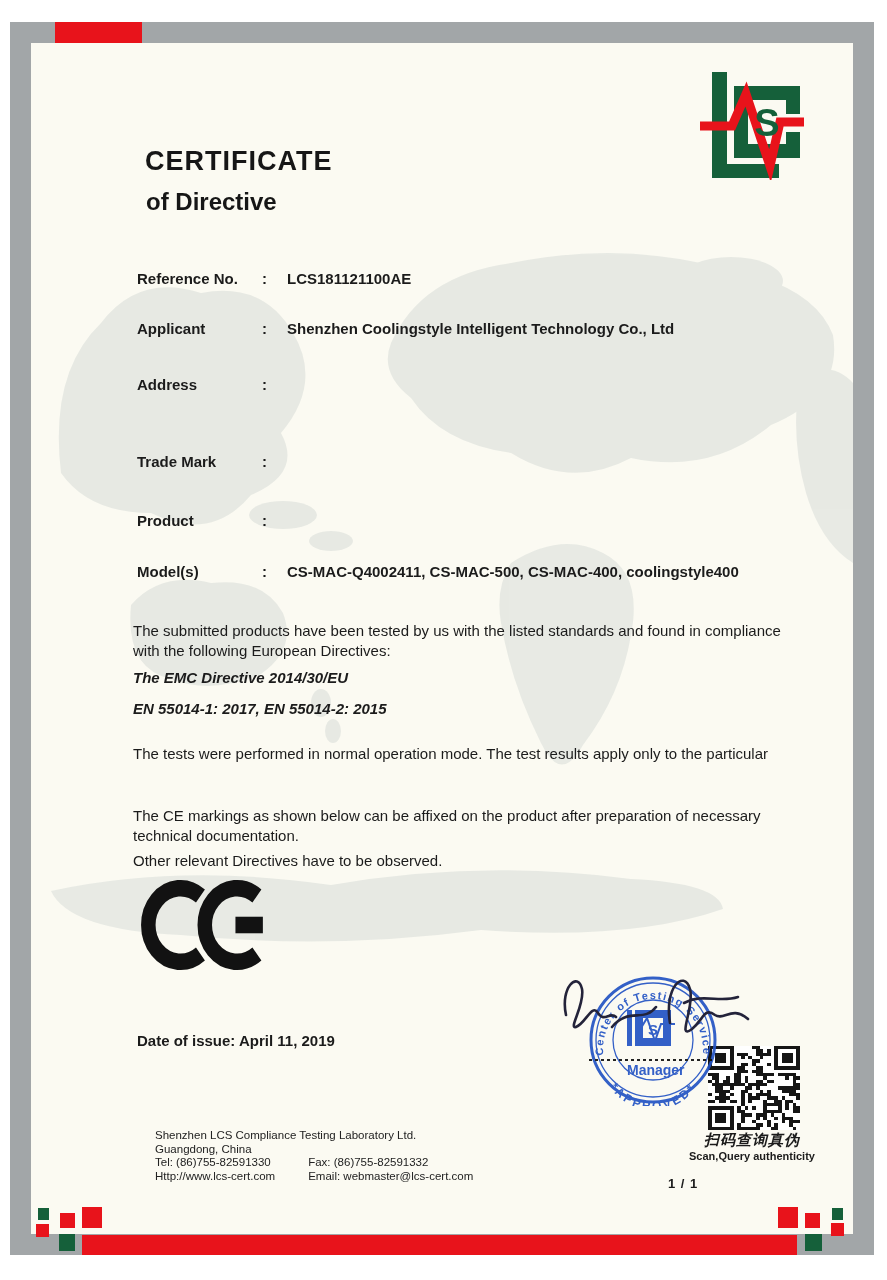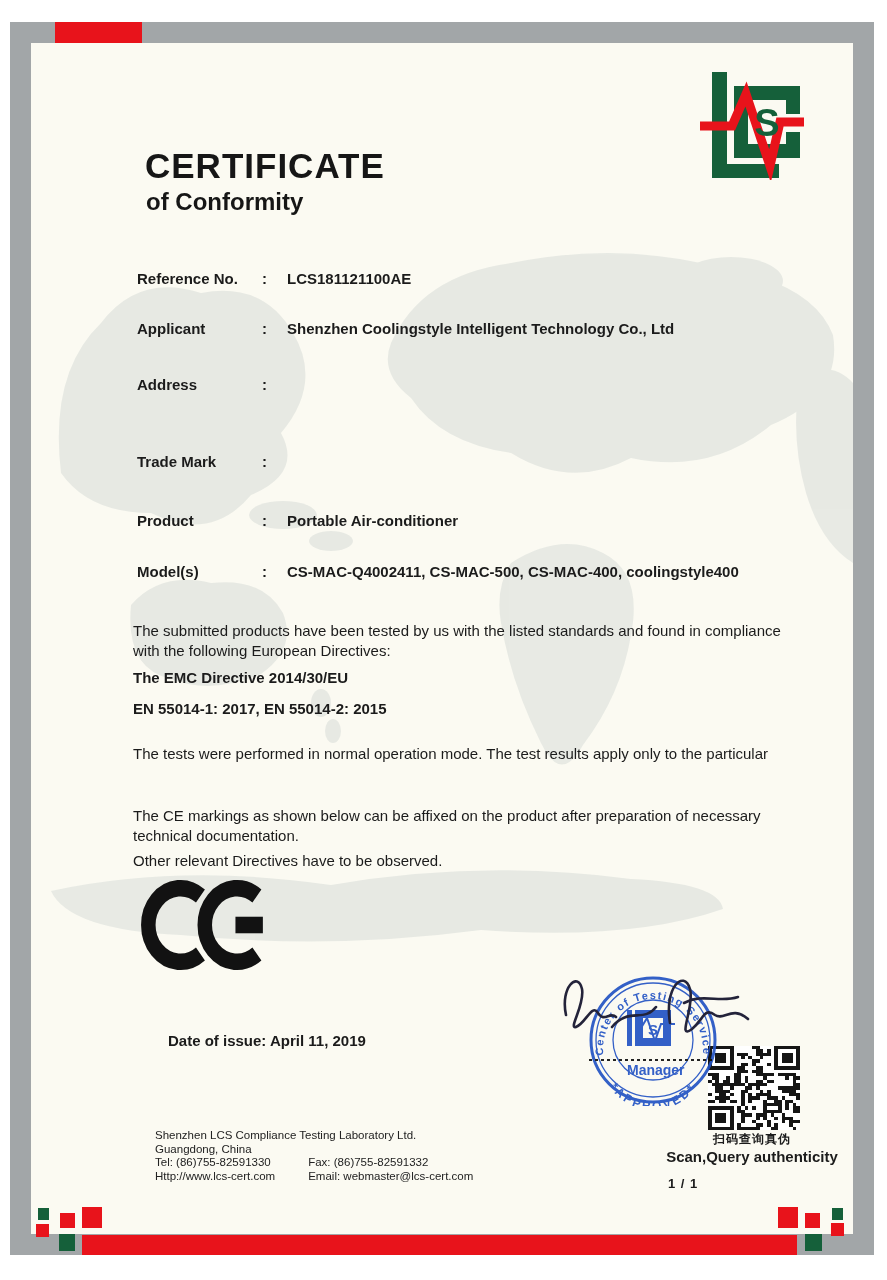--- a/index.html
+++ b/index.html
@@ -8,40 +8,40 @@
     font-family:"Liberation Sans","DejaVu Sans",sans-serif;color:#1b1b1b;
     overflow:hidden;
   }
   .abs{position:absolute;}
   
   .content-bg{left:31px;top:43px;width:822px;height:1191px;background:#fbfaf2;z-index:0;}
   .frame{left:10px;top:22px;width:864px;height:1233px;border:21px solid #a2a6a8;box-sizing:border-box;z-index:2;pointer-events:none;}
   .red-top-block{left:55px;top:22px;width:87px;height:21px;background:#e8131b;z-index:3;}
   .watermark{left:31px;top:43px;width:822px;height:1191px;z-index:1;pointer-events:none;}
   
-  .title{left:145px;top:146px;font-size:35px;font-weight:bold;letter-spacing:1px;color:#161616;z-index:4;}
+  .title{left:145px;top:146px;font-size:27px;font-weight:bold;letter-spacing:1px;color:#161616;z-index:4;}
   .subtitle{left:146px;top:188px;font-size:24px;font-weight:bold;color:#161616;z-index:4;}
   
   .row{left:137px;width:650px;display:flex;align-items:center;font-size:15px;font-weight:bold;z-index:4;line-height:20px;}
   .row .lbl{width:125px;flex:none;}
   .row .col{width:25px;flex:none;}
   .row .val{flex:1;}
   
   .para{left:133px;width:662px;font-size:15px;line-height:20px;z-index:4;color:#1b1b1b;}
-  .para.bold{font-weight:bold;}
+  .para.bold{font-weight:bold;font-style:italic;}
   
   .footer{left:155px;top:1129px;width:560px;font-size:11.5px;line-height:13.6px;z-index:4;color:#222;}
   .footer .cols span.c1{display:inline-block;width:150px;}
-  .date-line{left:137px;top:1032px;font-size:15px;font-weight:bold;z-index:4;margin-left:31px;}
+  .date-line{left:137px;top:1032px;font-size:15px;font-weight:bold;z-index:4;}
   .page-num{left:668px;top:1176px;font-size:13px;font-weight:bold;letter-spacing:1px;z-index:4;text-align:right;}
   
   .qr-wrap{left:708px;top:1046px;width:92px;height:84px;z-index:4;background:#fff;}
   .qr-captions{left:664px;top:1131px;width:176px;text-align:center;z-index:4;font-weight:bold;}
-  .qr-captions .cn{font-size:12px;letter-spacing:1px;}
-  .qr-captions .en{font-size:15px;}
+  .qr-captions .cn{font-size:15px;letter-spacing:1px;font-style:italic;}
+  .qr-captions .en{font-size:11px;}
   
   .sq{position:absolute;z-index:5;}
   .red{background:#e8131b;} .green{background:#15603a;}
   .ce-box{left:129px;top:879px;z-index:4;}
   .logo-box{left:700px;top:70px;z-index:4;}
   .stamp-box{left:587px;top:974px;z-index:6;opacity:.92;}
   .sig-box{left:552px;top:963px;z-index:7;}
 </style>
 </head>
 <body>
@@ -69,21 +69,21 @@
 
 <svg class="abs logo-box" width="104" height="110" viewBox="0 0 104 110">
   <path d="M12,2 h15 v92 h52 v14 h-67 Z" fill="#15603a"></path>
   <path d="M34,16 H100 V88 H34 Z M48,30 H86 V74 H48 Z" fill="#15603a" fill-rule="evenodd"></path>
   <rect x="86" y="44" width="16" height="18" fill="#fbfaf2"></rect>
   <path d="M0,56 L32,56 L46,24 L70,96 L80,52 L104,52" fill="none" stroke="#e8131b" stroke-width="9"></path>
   <text x="67" y="66" font-size="38" font-weight="bold" fill="#15603a" text-anchor="middle" font-family="Liberation Sans, sans-serif">S</text>
 </svg>
 
 <div class="abs title">CERTIFICATE</div>
-<div class="abs subtitle">of Conformity</div>
+<div class="abs subtitle">of Directive</div>
 
 <div class="abs row" style="top:269px">
   <span class="lbl">Reference No.</span>
   <span class="col">:</span>
   <span class="val">LCS181121100AE</span>
 </div>
 <div class="abs row" style="top:319px">
   <span class="lbl">Applicant</span>
   <span class="col">:</span>
   <span class="val">Shenzhen Coolingstyle Intelligent Technology Co., Ltd</span>
@@ -92,21 +92,20 @@
   <span class="lbl">Address</span>
   <span class="col">:</span>
 </div>
 <div class="abs row" style="top:452px">
   <span class="lbl">Trade Mark</span>
   <span class="col">:</span>
 </div>
 <div class="abs row" style="top:511px">
   <span class="lbl">Product</span>
   <span class="col">:</span>
-  <span class="val">Portable Air-conditioner</span>
 </div>
 <div class="abs row" style="top:562px">
   <span class="lbl">Model(s)</span>
   <span class="col">:</span>
   <span class="val">CS-MAC-Q4002411, CS-MAC-500, CS-MAC-400, coolingstyle400</span>
 </div>
 
 <div class="abs para" style="top:621px">
   <div>The submitted products have been tested by us with the listed standards and found in compliance</div>
   <div>with the following European Directives:</div>

